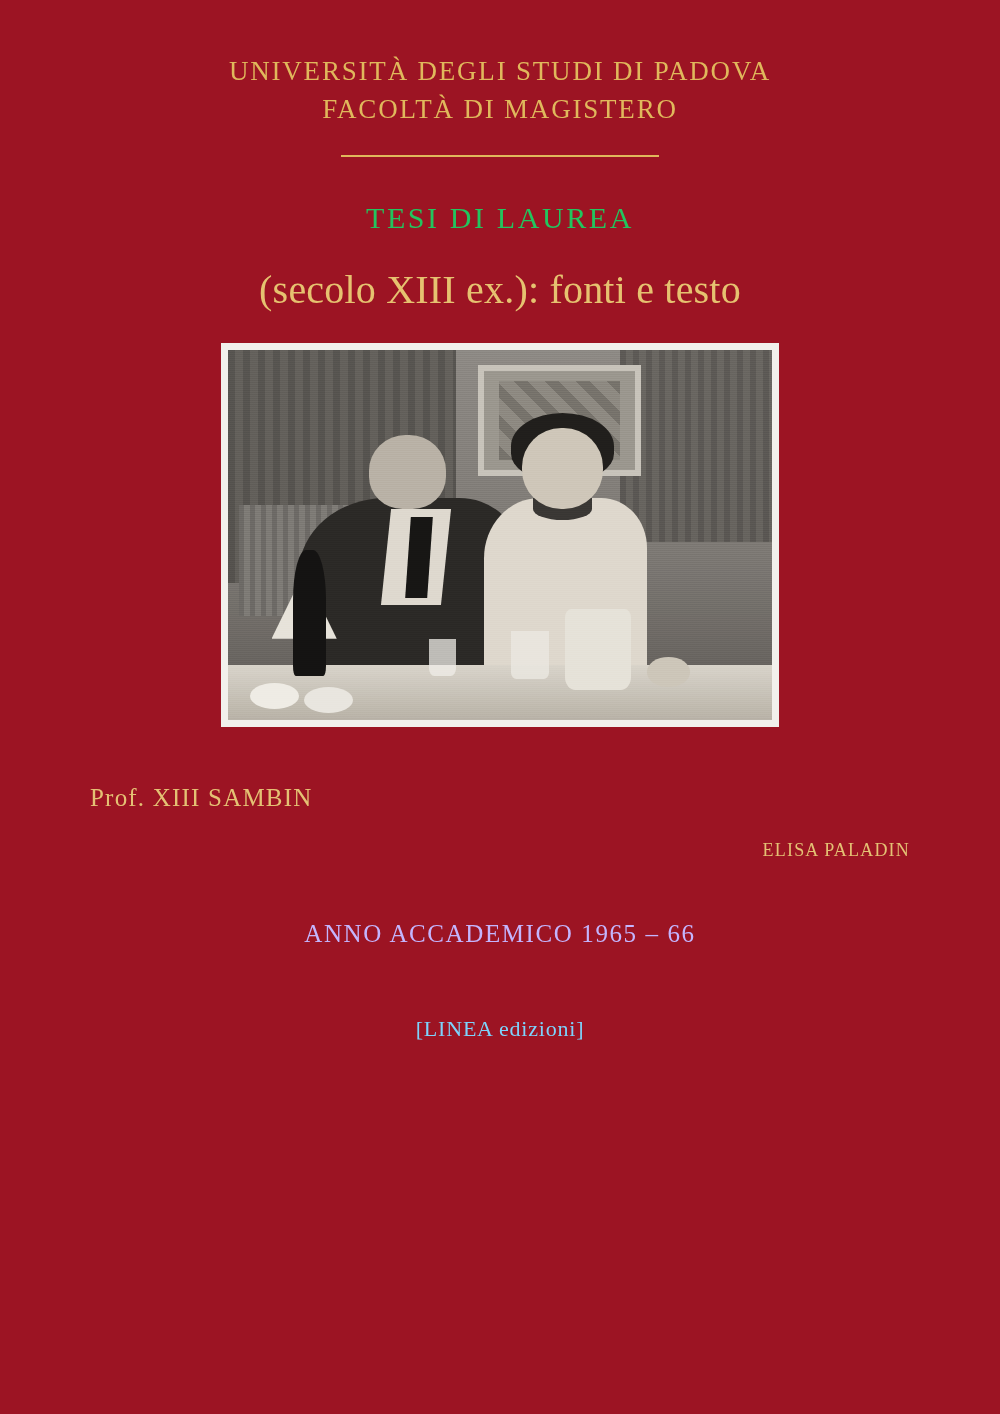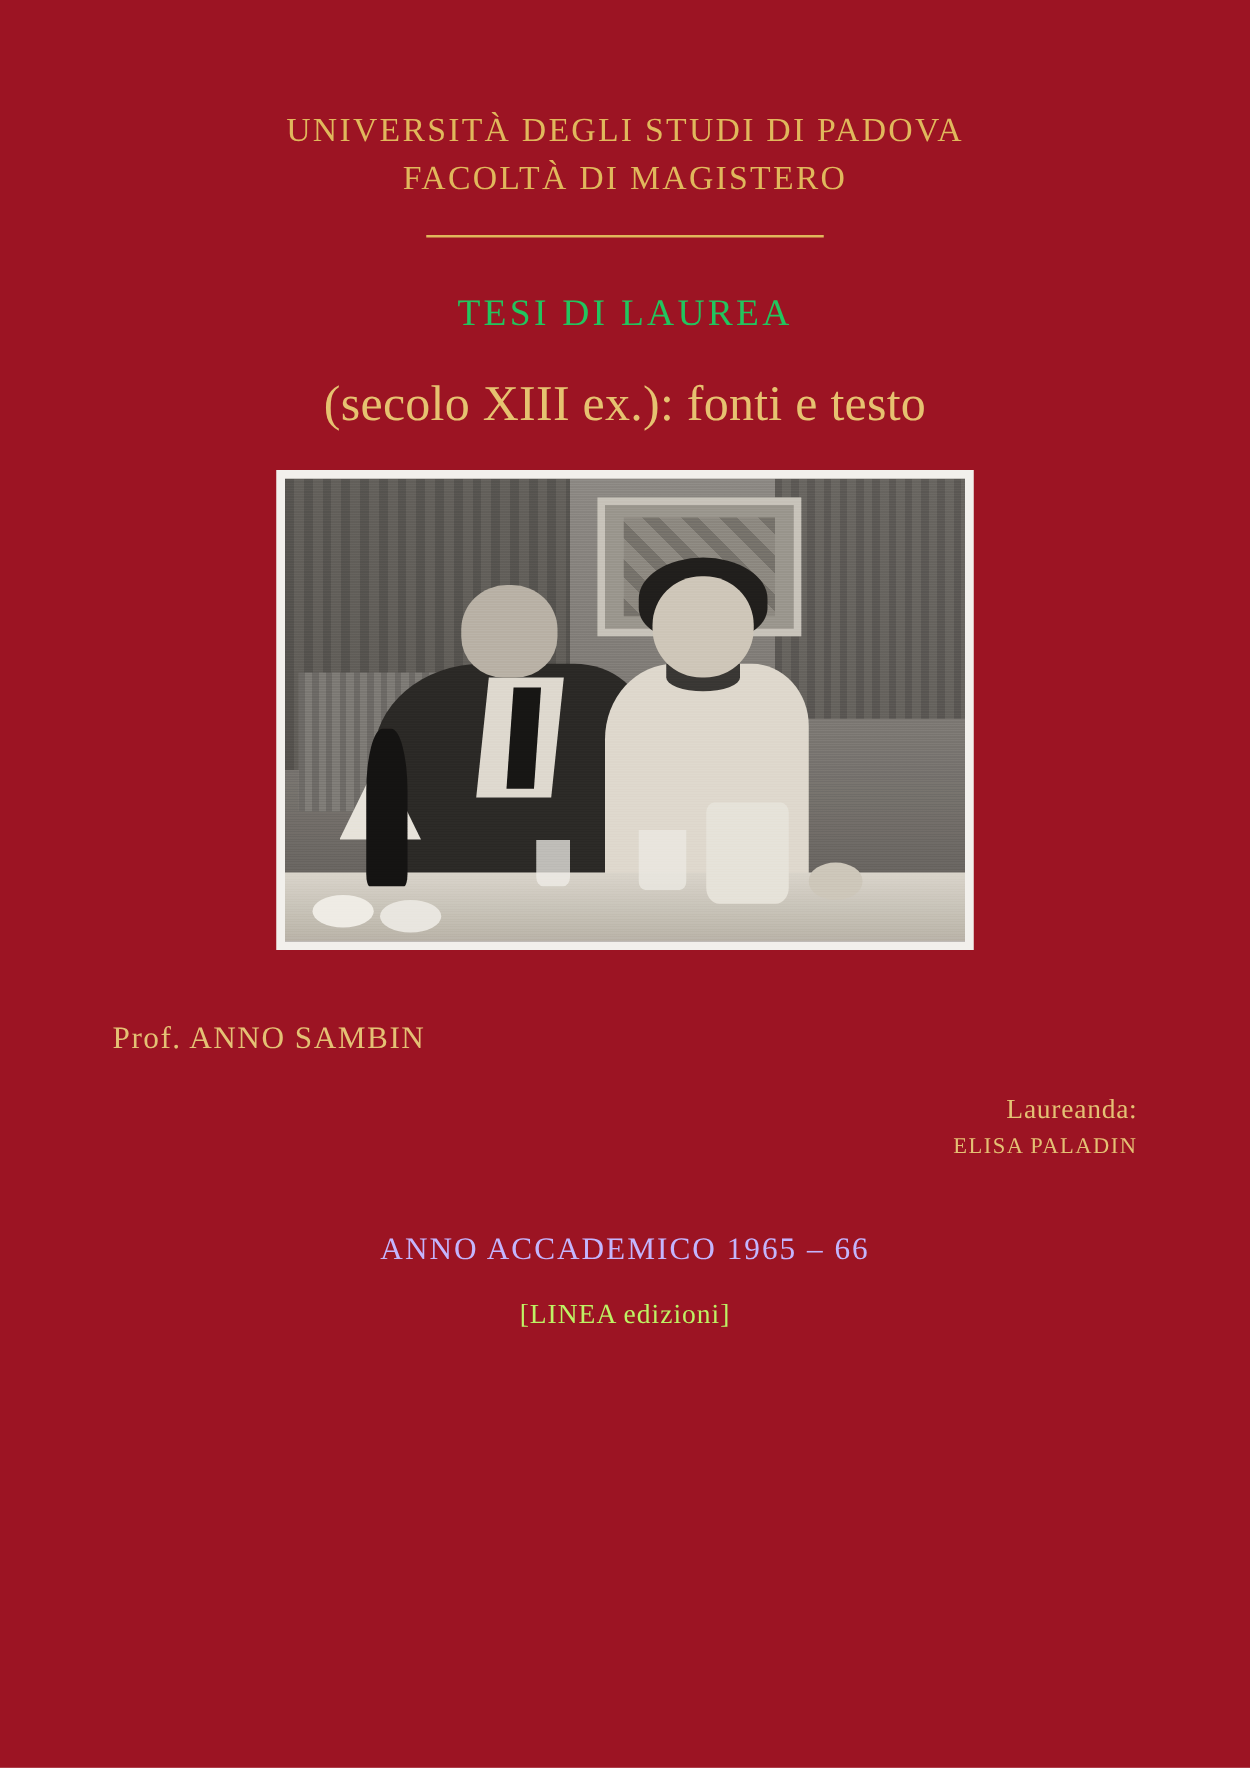--- a/index.html
+++ b/index.html
@@ -18,21 +18,21 @@
     position: absolute;
     inset: 0;
     background: #9c1423;
     display: flex;
     flex-direction: column;
     align-items: center;
   }
 
   
   .institution {
-    margin-top: 85px;
+    margin-top: 52px;
     text-align: center;
     color: #e0b85c;
     letter-spacing: 1.6px;
     line-height: 1.42;
   }
   .inst-line-1 {
     font-size: 27px;
     letter-spacing: 1.8px;
   }
   .inst-line-2 {
@@ -273,22 +273,22 @@
 
   .academic-year {
     margin-top: 56px;
     color: #c4b5fd;
     font-size: 25px;
     letter-spacing: 1.6px;
     text-align: center;
   }
 
   .publisher {
-    margin-top: 24px;
-    color: #bef264;
+    margin-top: 68px;
+    color: #7dd3fc;
     font-size: 22px;
     letter-spacing: .8px;
     text-align: center;
   }
 </style>
 </head>
 <body>
 
 <div class="cover">
 
@@ -327,24 +327,23 @@
       <div class="ph-jug"></div>
       <div class="ph-plate1"></div>
       <div class="ph-plate2"></div>
       <div class="ph-bun"></div>
       <div class="ph-grain"></div>
     </div>
   </div>
 
   <div class="credits">
     <div class="supervisor">
-      <div class="name">Prof. ANNO SAMBIN</div>
+      <div class="name">Prof. XIII SAMBIN</div>
     </div>
     <div class="candidate">
-      <div class="role">Laureanda:</div>
       <div class="name">ELISA PALADIN</div>
     </div>
   </div>
 
   <div class="academic-year">ANNO ACCADEMICO 1965 – 66</div>
 
   <div class="publisher">[LINEA edizioni]</div>
 
 </div>
 

